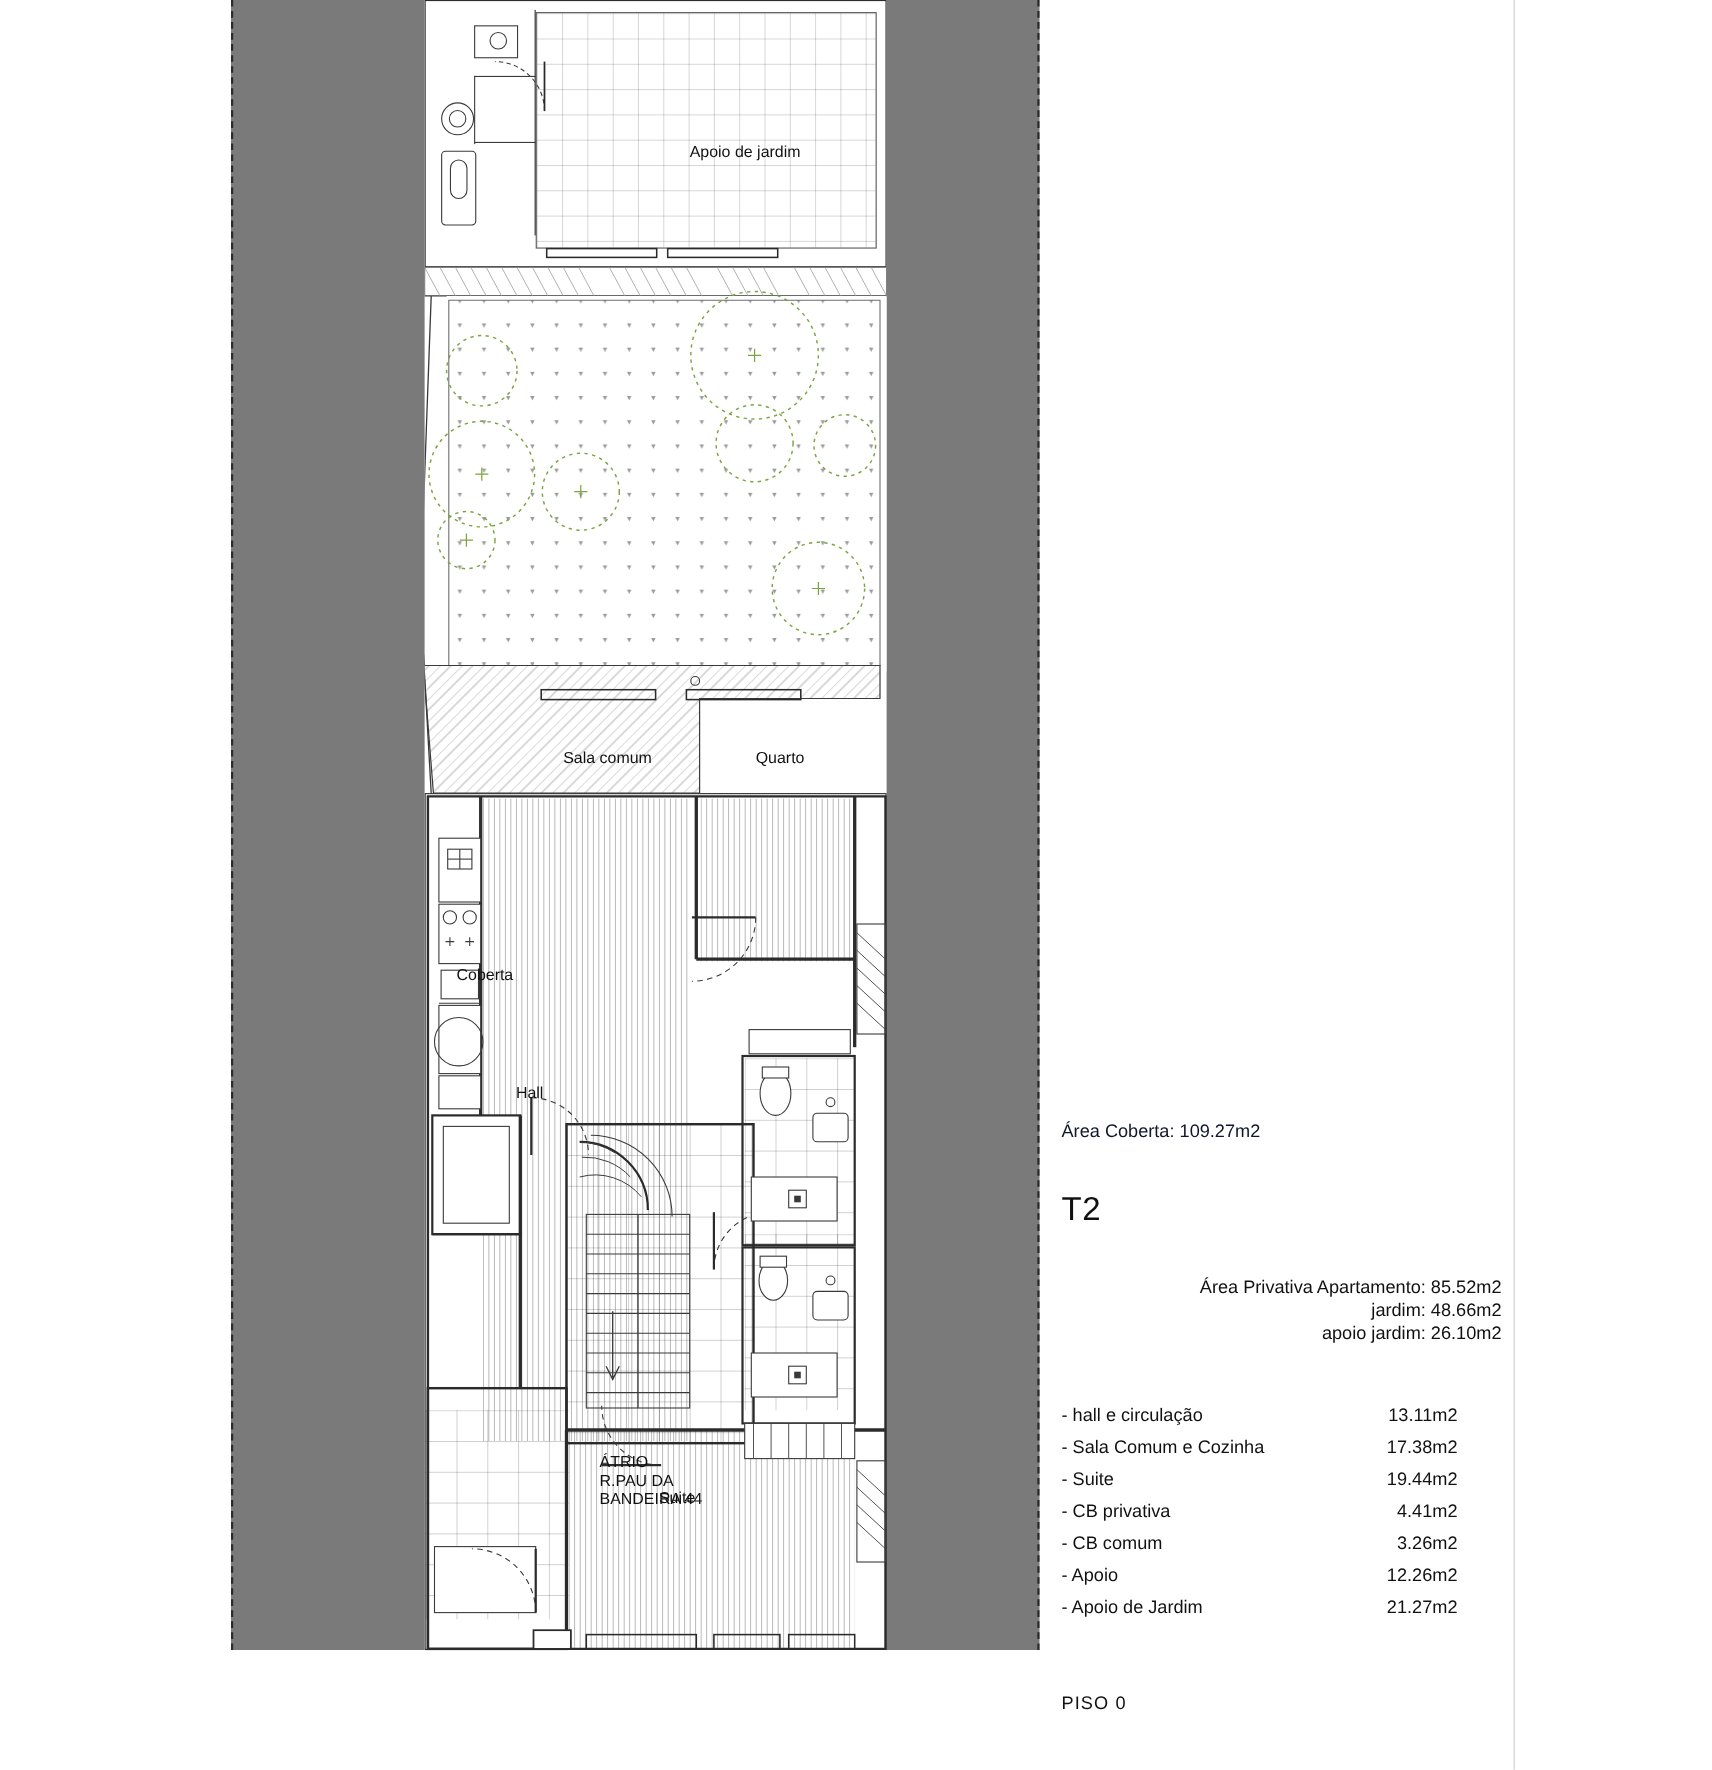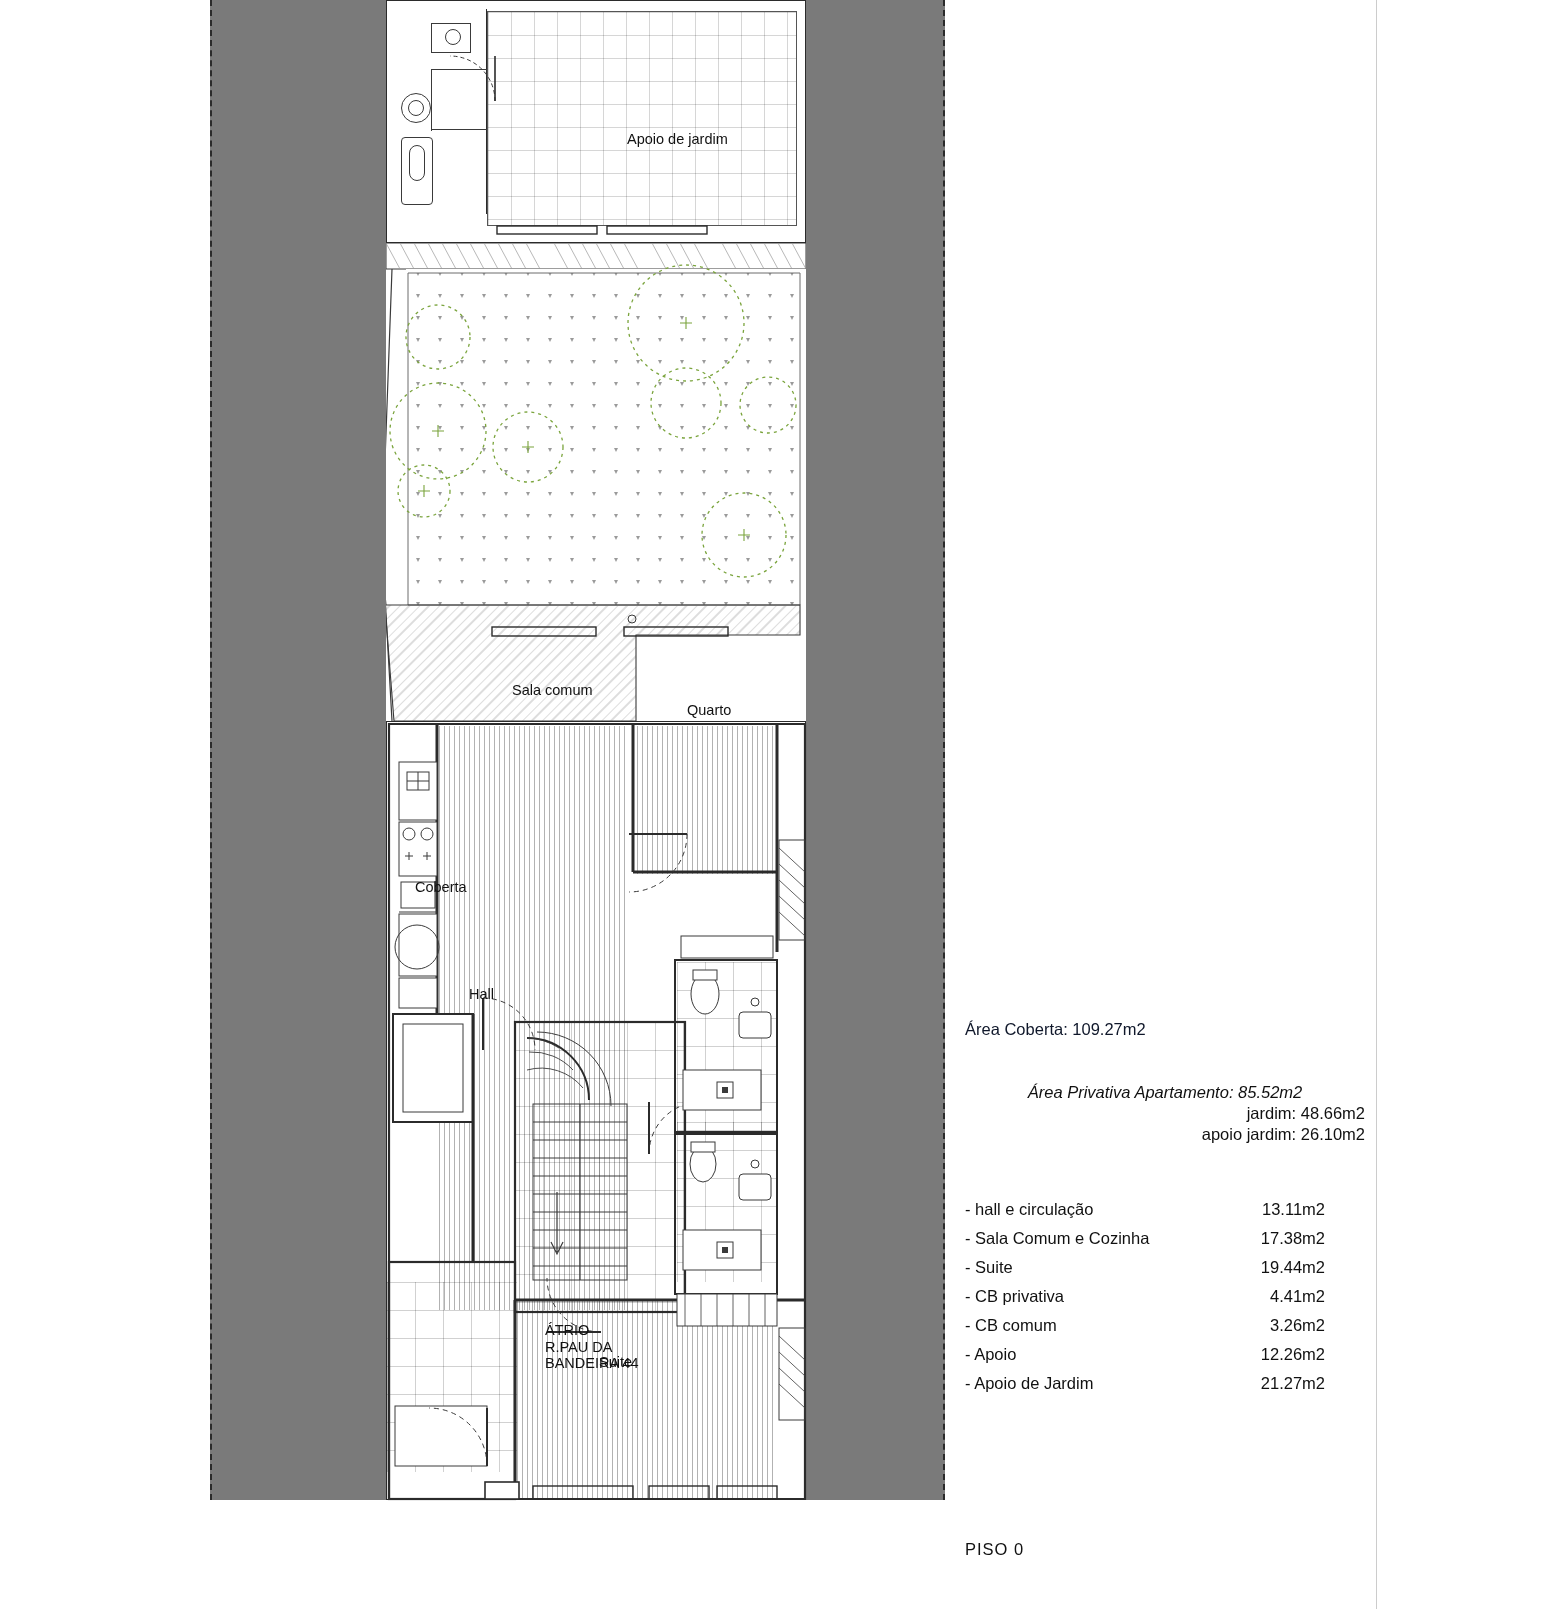--- a/index.html
+++ b/index.html
@@ -156,21 +156,21 @@
     margin: 0 0 44px 0;
     letter-spacing: 0.5px;
   }
   .priv-line {
     font-size: 16.5px;
     color: #111;
     text-align: right;
     margin-bottom: 2px;
   }
   #priv-block { margin-bottom: 56px; }
-  #priv-first { text-align: center; font-style: italic; }
+  #priv-first { text-align: right; }
 
   #breakdown { width: 360px; }
   .bd-row {
     display: flex;
     justify-content: space-between;
     align-items: baseline;
     font-size: 16.5px;
     color: #111;
     margin-bottom: 10px;
   }
@@ -420,34 +420,35 @@
         <path d="M100 744 A58 58 0 0 0 42 686" fill="none" stroke="#3a3a3a" stroke-width="1" stroke-dasharray="5 4"></path>
         <line x1="100" y1="744" x2="100" y2="686" stroke="#2b2b2b" stroke-width="2"></line>
 
         <rect x="98" y="760" width="34" height="17" fill="#fff" stroke="#2b2b2b" stroke-width="1.6"></rect>
         <rect x="146" y="764" width="100" height="13" fill="none" stroke="#2b2b2b" stroke-width="1.4"></rect>
         <rect x="262" y="764" width="60" height="13" fill="none" stroke="#2b2b2b" stroke-width="1.4"></rect>
         <rect x="330" y="764" width="60" height="13" fill="none" stroke="#2b2b2b" stroke-width="1.4"></rect>
       </svg>
 
       <div class="room-label" style="left:125px; top:-40px;">Sala comum</div>
-      <div class="room-label" style="left:300px; top:-40px;margin-top:20px;">Quarto</div>
+      <div class="room-label" style="left:300px; top:-40px;">Quarto</div>
       <div class="room-label" style="left:28px; top:157px;">Coberta</div>
       <div class="room-label" style="left:82px; top:264px;">Hall</div>
       <div class="room-label multi" style="left:130px; top:600px;padding-left:28px;">ÁTRIO
 R.PAU DA
 BANDEIRA 44</div>
       <div class="room-label" style="left:212px; top:632px;">Suite</div>
     </div>
   </div>
 
   <div id="info">
 
     <div id="area-coberta">Área Coberta: 109.27m2</div>
 
+    <div id="typology">T2</div>
 
     <div id="priv-block">
       <div class="priv-line" id="priv-first">Área Privativa Apartamento: 85.52m2</div>
       <div class="priv-line">jardim: 48.66m2</div>
       <div class="priv-line">apoio jardim:  26.10m2</div>
     </div>
 
     <div id="breakdown">
       <div class="bd-row">
         <span class="bd-label">- hall e circulação</span>

